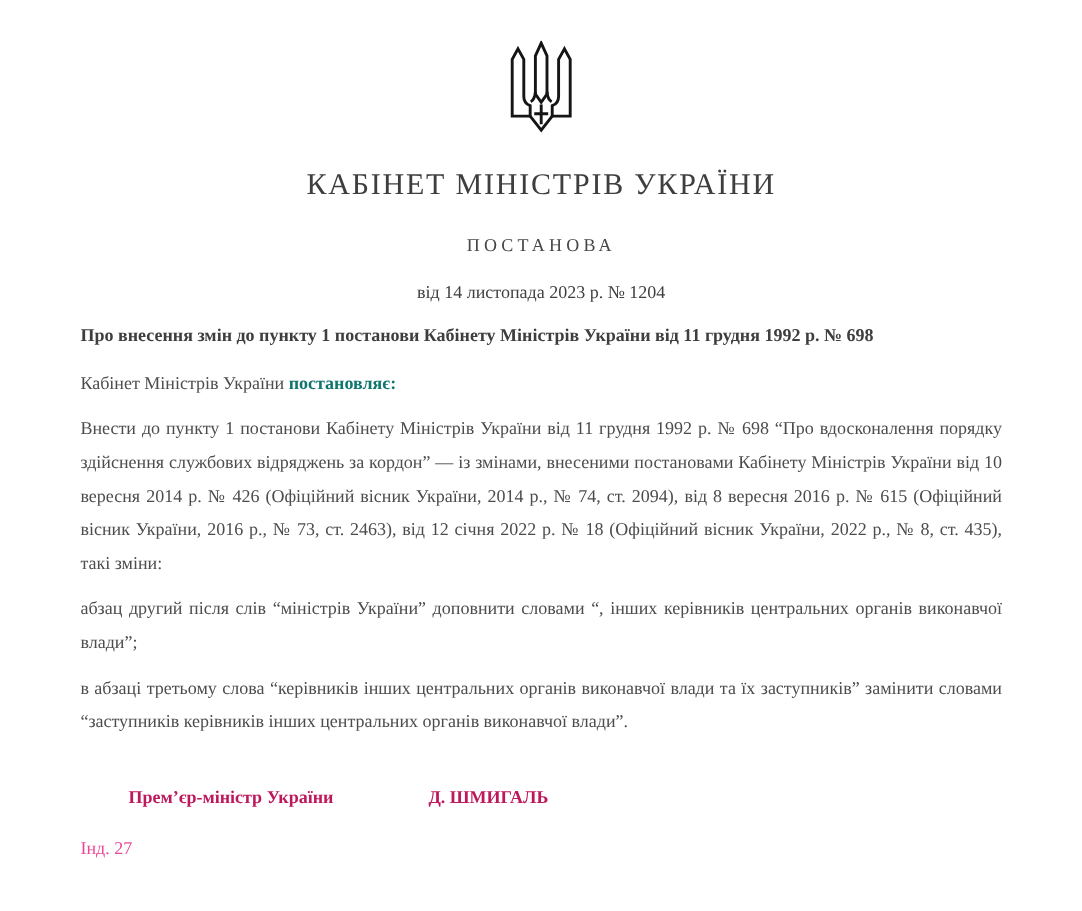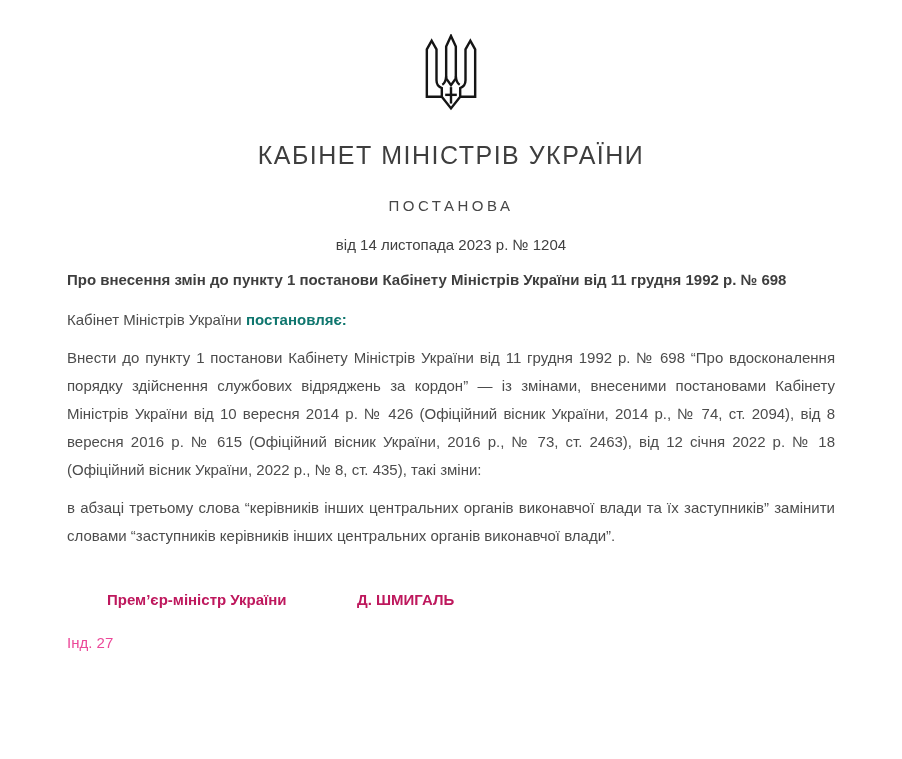--- a/index.html
+++ b/index.html
@@ -13,20 +13,21 @@
     overflow: hidden;
     font-family: "Liberation Sans", sans-serif;
     color: #4c4c4c;
     -webkit-font-smoothing: antialiased;
   }
   .page {
     box-sizing: border-box;
     width: 902px;
     height: 759px;
     padding: 34px 67px 0 67px;
+    font-family: Liberation Serif, serif;
   }
   .masthead { text-align: center; }
   .emblem-wrap { line-height: 0; }
   .emblem-wrap svg { width: 58px; height: 84px; }
   .org-name {
     margin-top: 22px;
     font-size: 25px;
     font-weight: 400;
     letter-spacing: 1.5px;
     color: #3e3e3e;
@@ -115,20 +116,21 @@
     <div class="doc-type">ПОСТАНОВА</div>
     <div class="date-line">від 14 листопада 2023 р. № 1204</div>
     <div class="doc-title">Про внесення змін до пункту 1 постанови Кабінету Міністрів України від 11 грудня 1992 р. № 698</div>
   </div>
 
   <div class="intro">
     <span>Кабінет Міністрів України </span><span class="bold">постановляє:</span>
   </div>
 
   <p class="body-par">Внести до пункту 1 постанови Кабінету Міністрів України від 11 грудня 1992 р. № 698 “Про вдосконалення порядку здійснення службових відряджень за кордон” — із змінами, внесеними постановами Кабінету Міністрів України від 10 вересня 2014 р. № 426 (Офіційний вісник України, 2014 р., № 74, ст. 2094), від 8 вересня 2016 р. № 615 (Офіційний вісник України, 2016 р., № 73, ст. 2463), від 12 січня 2022 р. № 18 (Офіційний вісник України, 2022 р., № 8, ст. 435), такі зміни:</p>
+  <p class="body-par">абзац другий після слів “міністрів України” доповнити словами “, інших керівників центральних органів виконавчої влади”;</p>
   <p class="body-par">в абзаці третьому слова “керівників інших центральних органів виконавчої влади та їх заступників” замінити словами “заступників керівників інших центральних органів виконавчої влади”.</p>
 
   <div class="signature">
     <div class="sig-role">Прем’єр-міністр України</div>
     <div class="sig-name">Д. ШМИГАЛЬ</div>
   </div>
 
   <div class="index-line">Інд. 27</div>
 
 </div>

